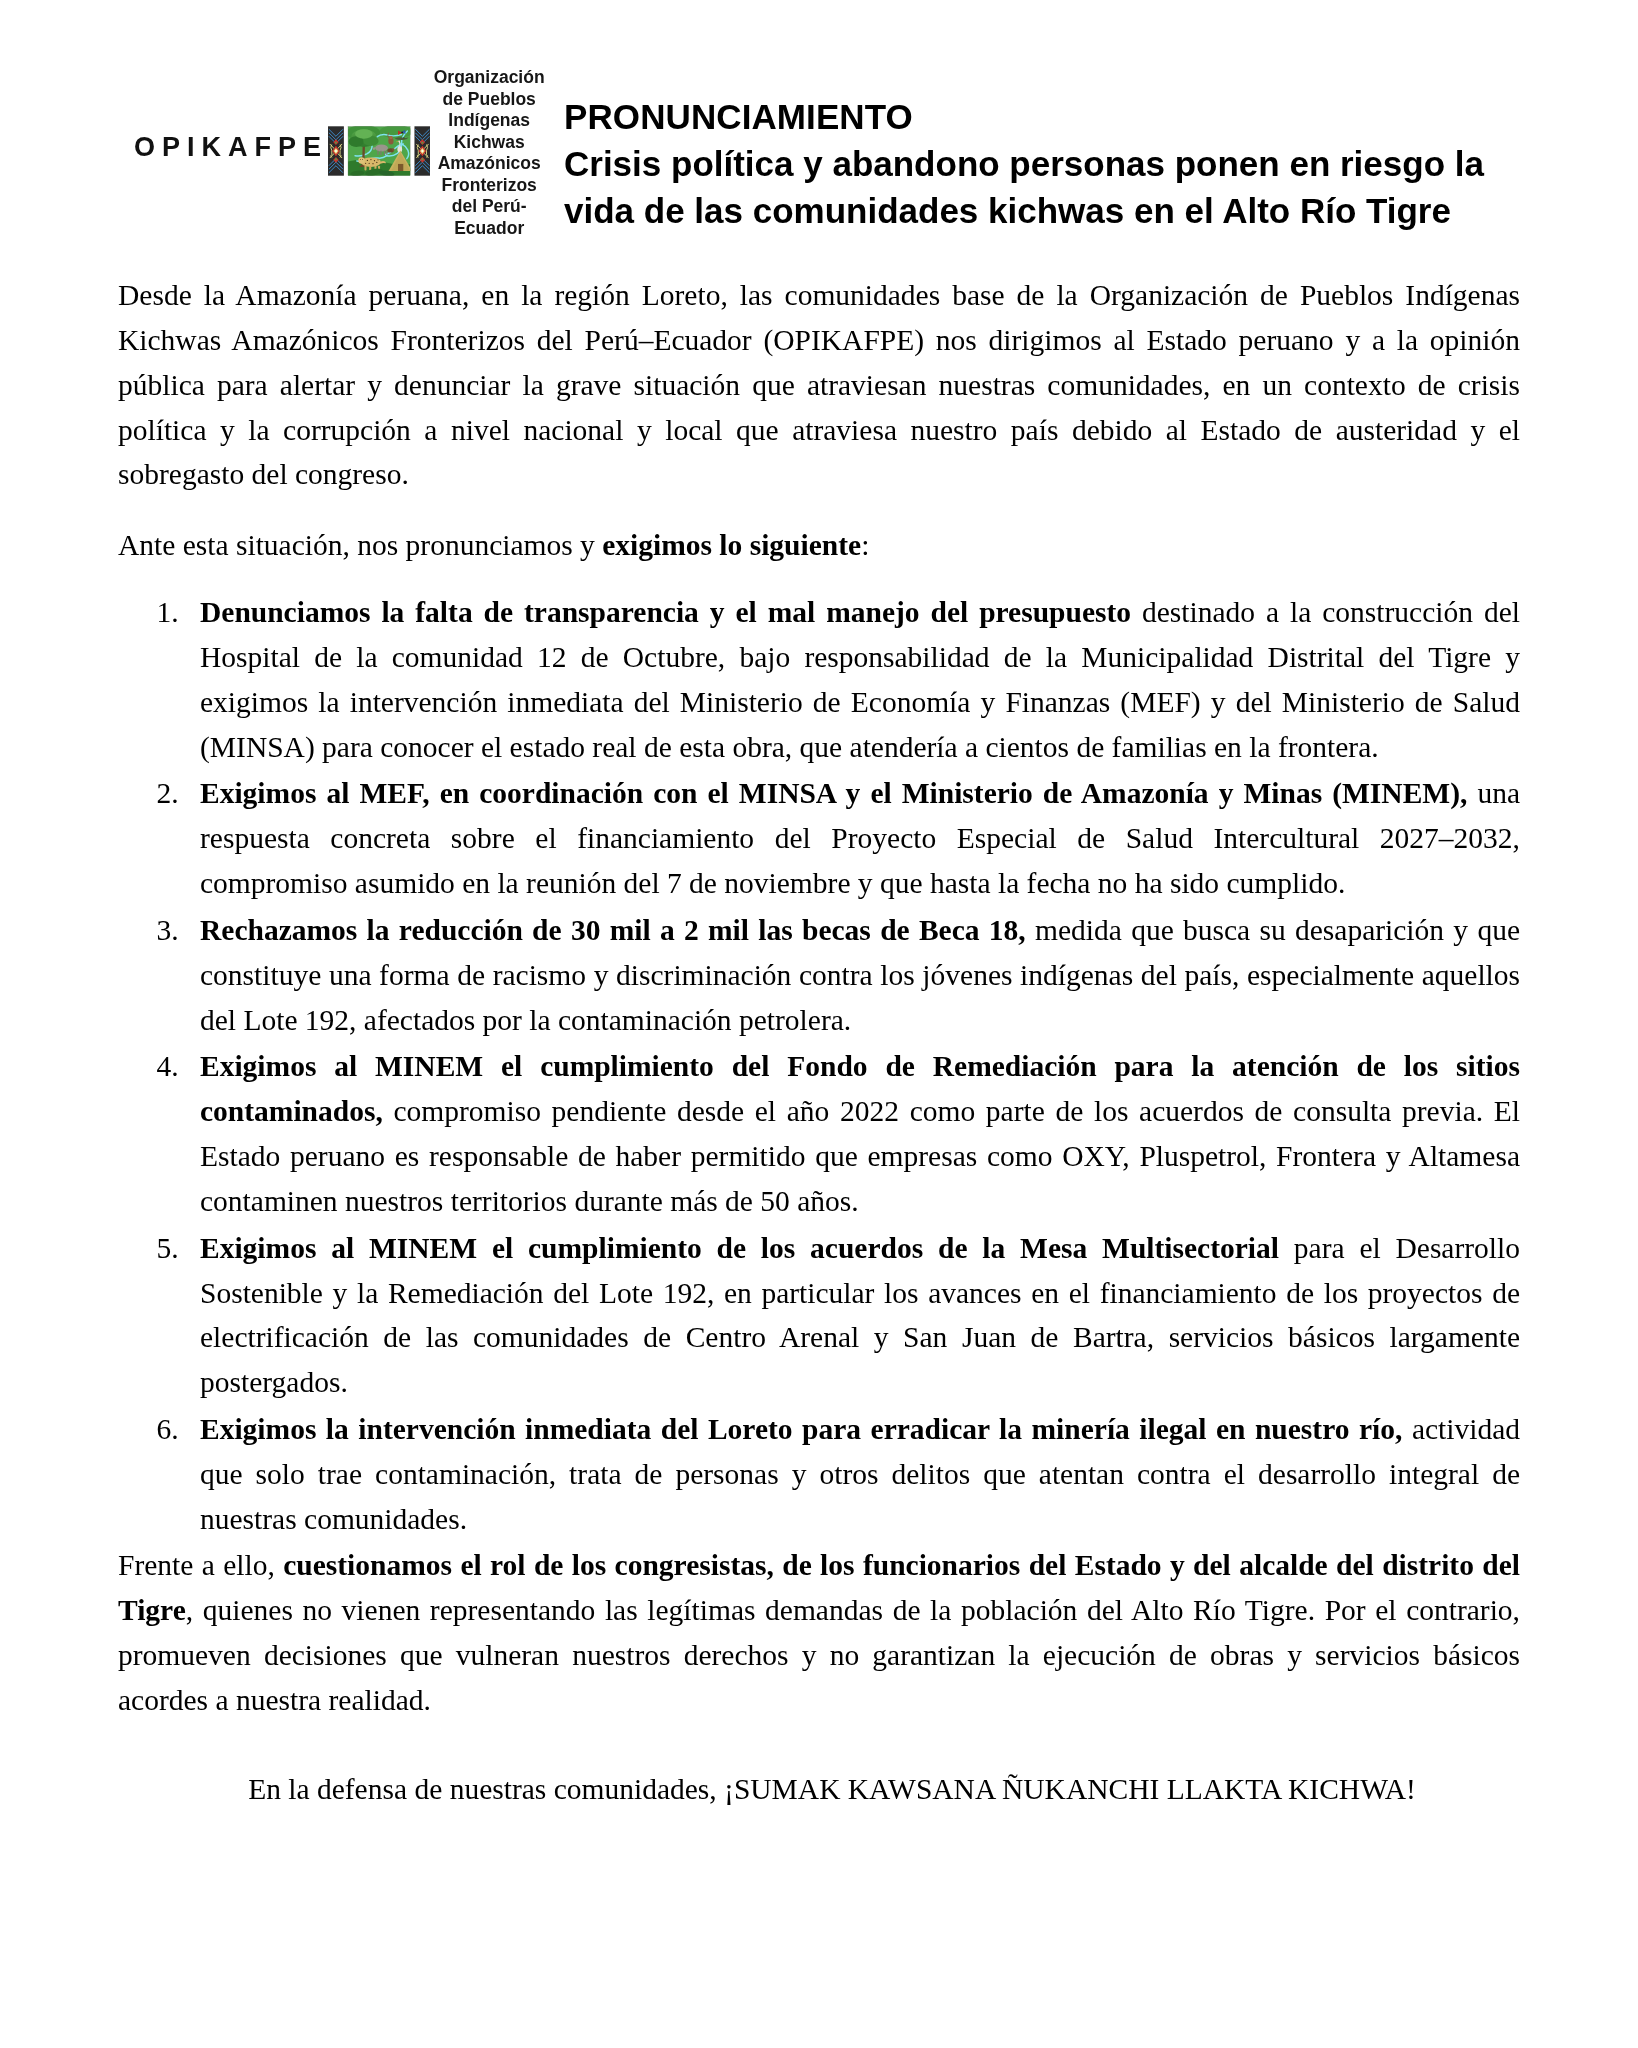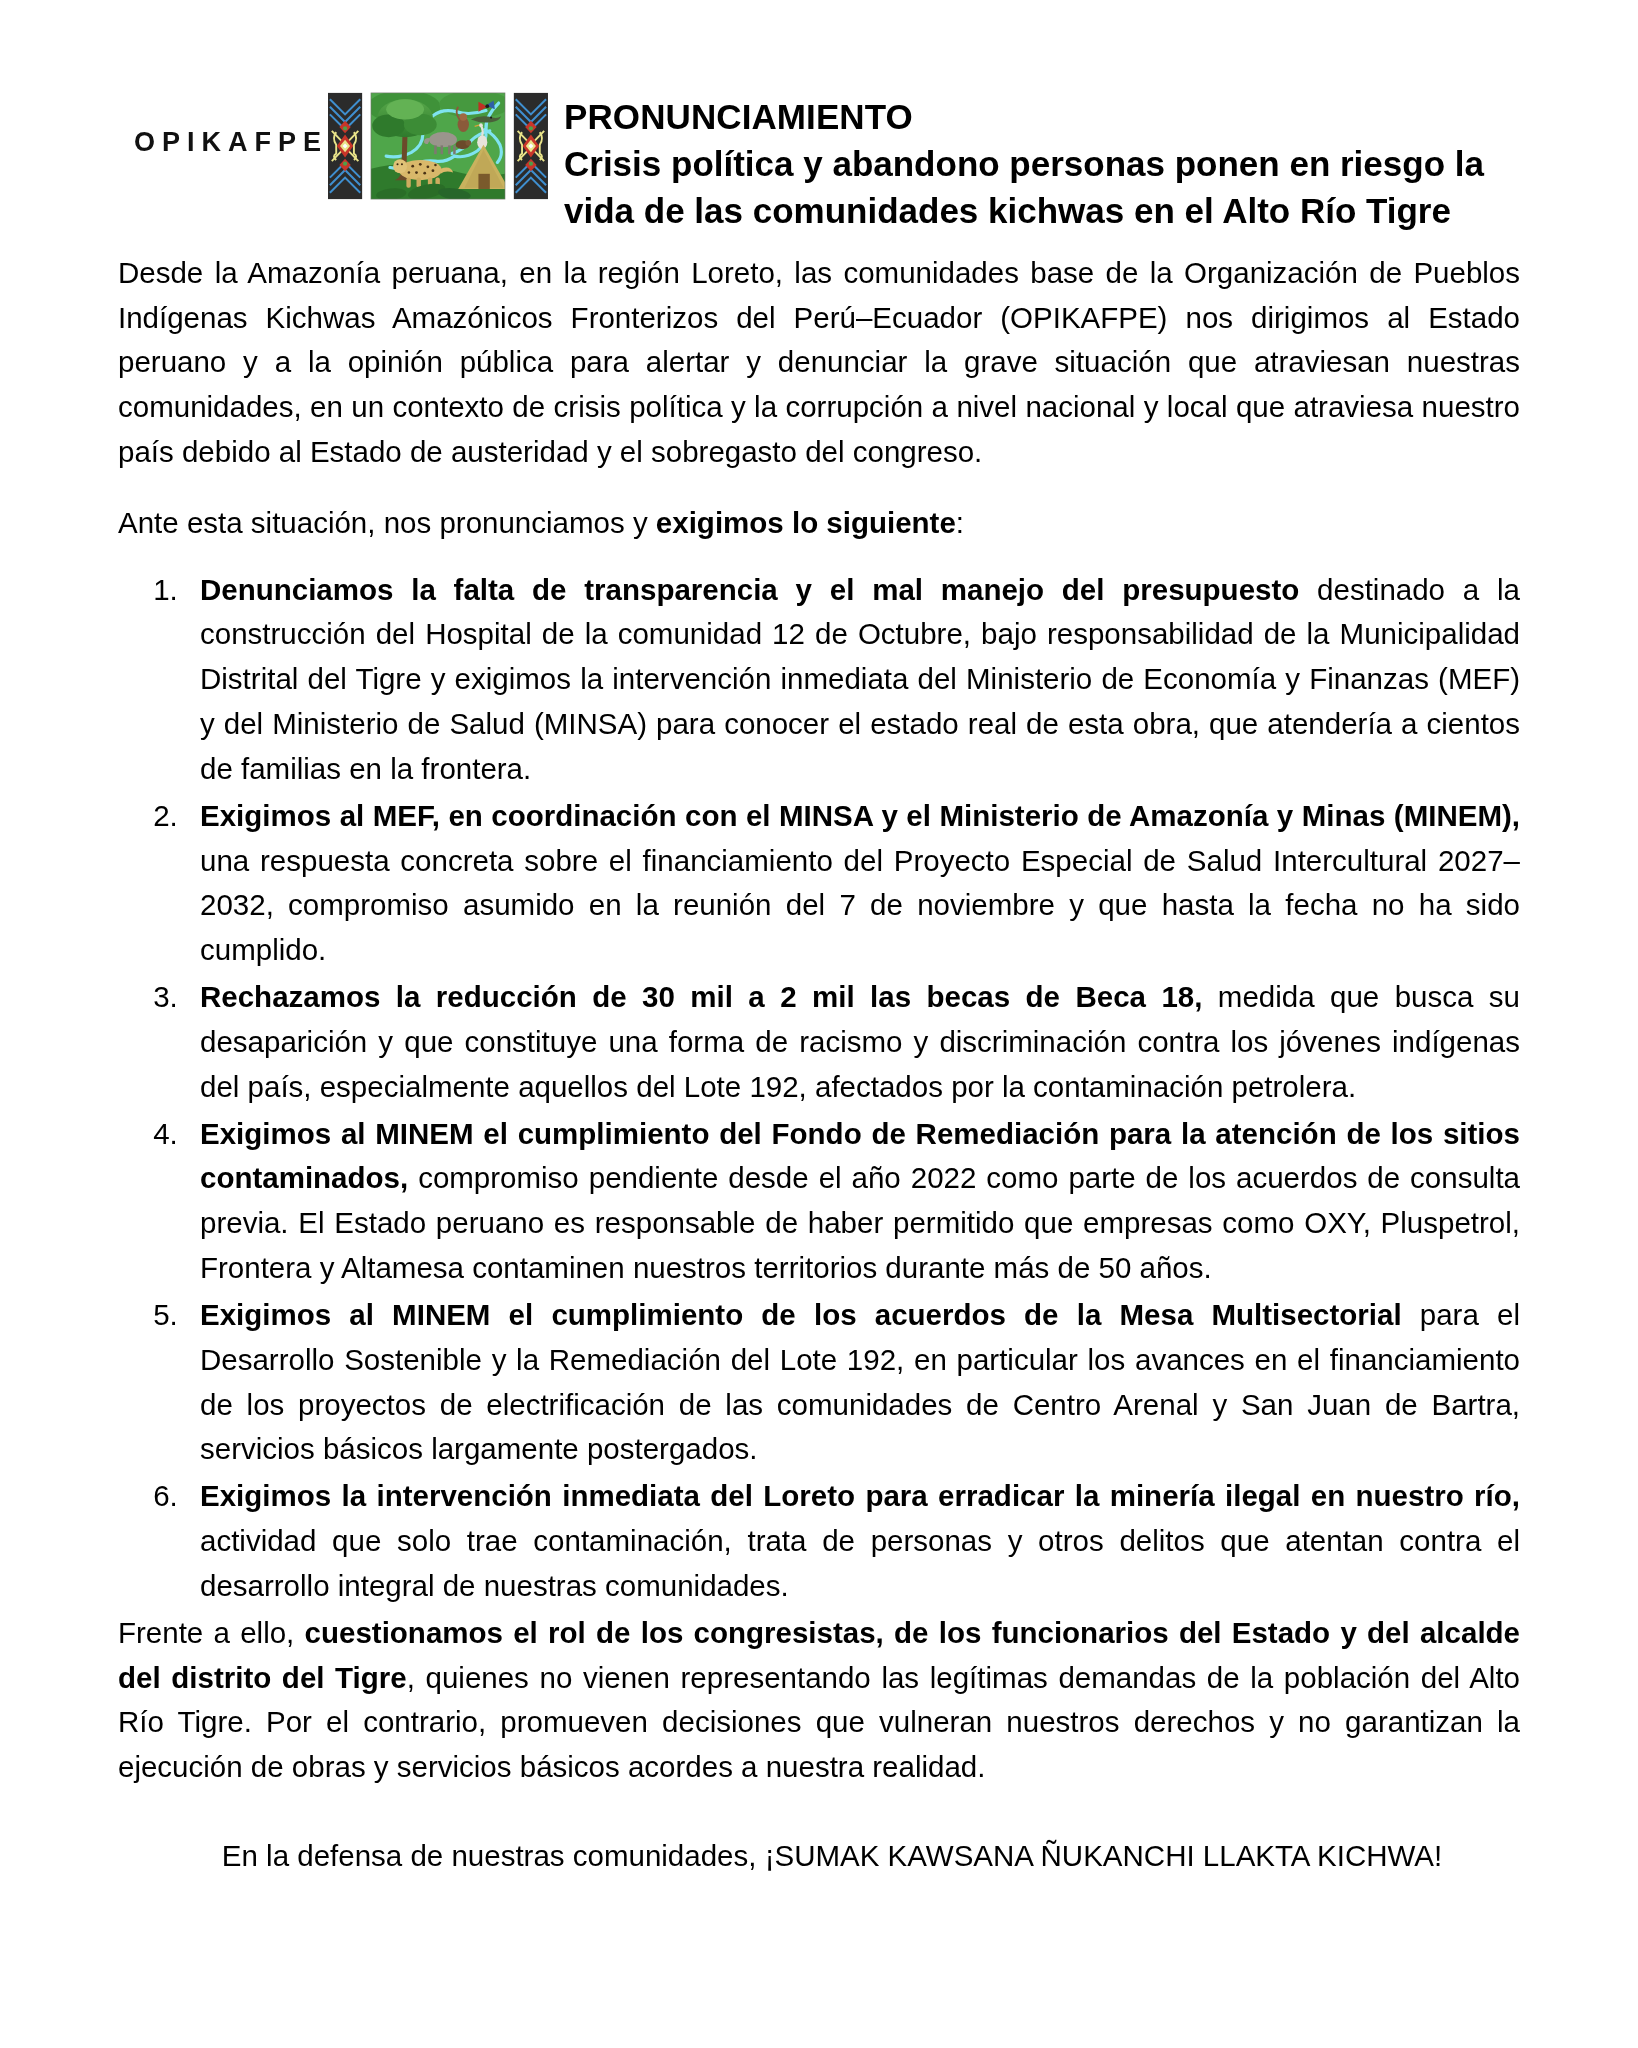--- a/index.html
+++ b/index.html
@@ -79,25 +79,26 @@
   }
   .doc-subtitle {
     font-family: "Liberation Sans Narrow", "Liberation Sans", sans-serif;
     font-weight: bold;
     font-size: 35px;
     line-height: 1.34;
   }
 
   
   .body-text {
-    margin-top: 16px;
+    margin-top: 34px;
     font-size: 29.5px;
     line-height: 1.52;
     text-align: justify;
     text-justify: inter-word;
+    font-family: Liberation Serif, serif;
   }
   p.para {
     margin: 0 0 26px 0;
     text-align: justify;
   }
   p.para.tight { margin-bottom: 22px; }
 
   ol.demands {
     margin: 0 0 0 0;
     padding-left: 68px;
@@ -286,20 +287,24 @@
 
           <g>
             <ellipse cx="156" cy="156" rx="30" ry="11" fill="#2a6d27" transform="rotate(-12 156 156)"></ellipse>
             <ellipse cx="200" cy="160" rx="26" ry="9" fill="#27662a" transform="rotate(8 200 160)"></ellipse>
             <ellipse cx="100" cy="160" rx="24" ry="9" fill="#2a6d27" transform="rotate(-6 100 160)"></ellipse>
           </g>
         </g>
         <rect x="68" y="0" width="212" height="168" fill="none" stroke="#6f7a6a" stroke-width="1"></rect>
       </svg>
 
+      <div class="logo-caption">
+        <div>Organización de Pueblos Indígenas Kichwas Amazónicos</div>
+        <div>Fronterizos del Perú-Ecuador</div>
+      </div>
     </div>
 
     <div class="title-block">
       <div class="doc-title">PRONUNCIAMIENTO</div>
       <div class="doc-subtitle">Crisis política y abandono personas ponen en riesgo la vida de las comunidades kichwas en el Alto Río Tigre</div>
     </div>
 
   </div>
 
   <div class="body-text">

